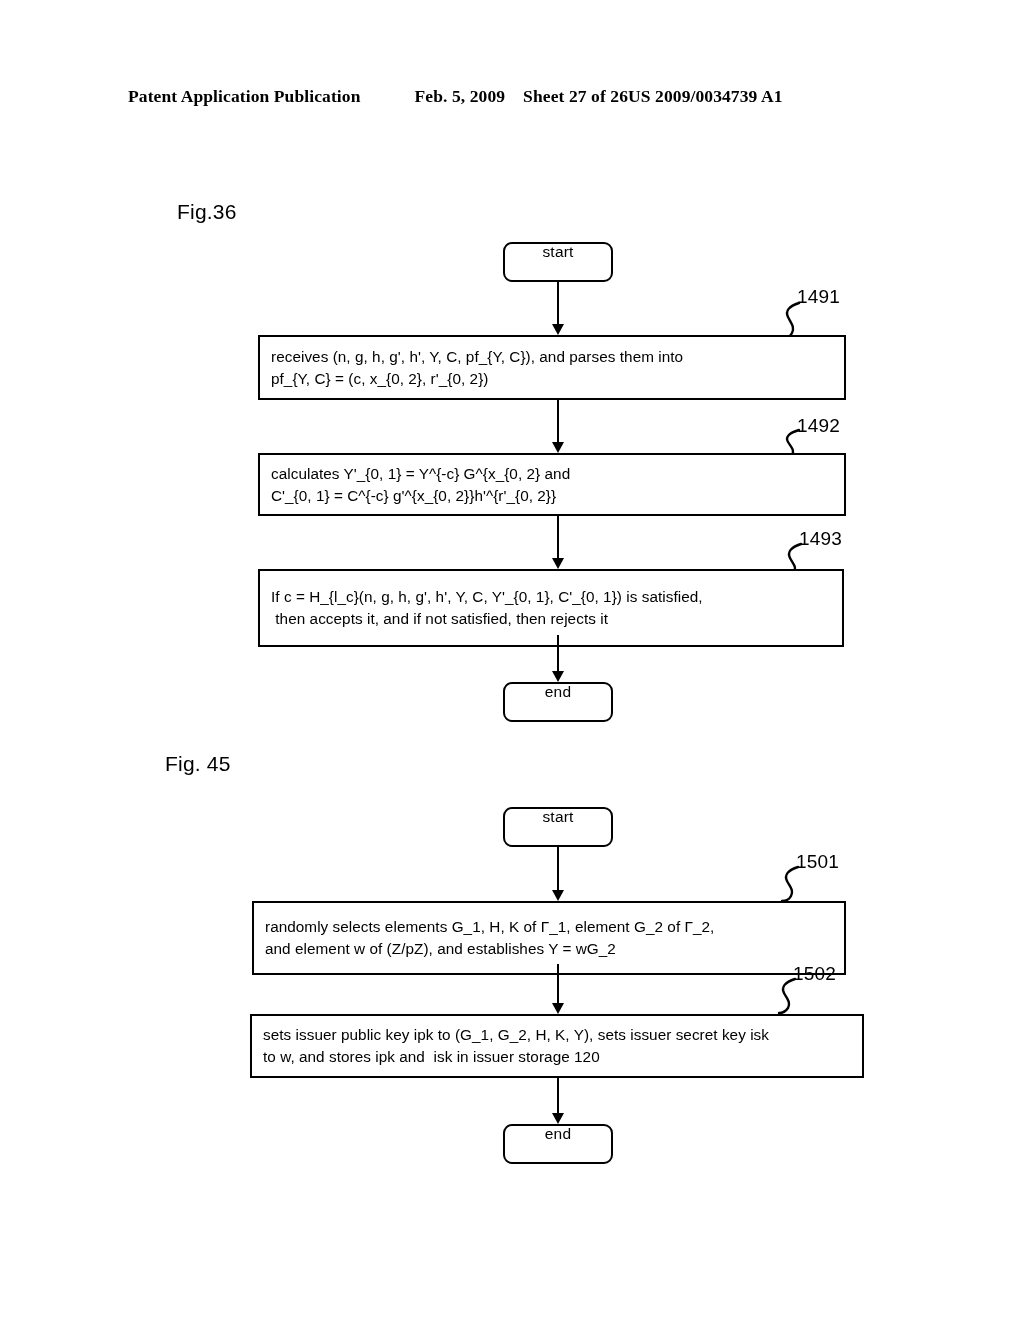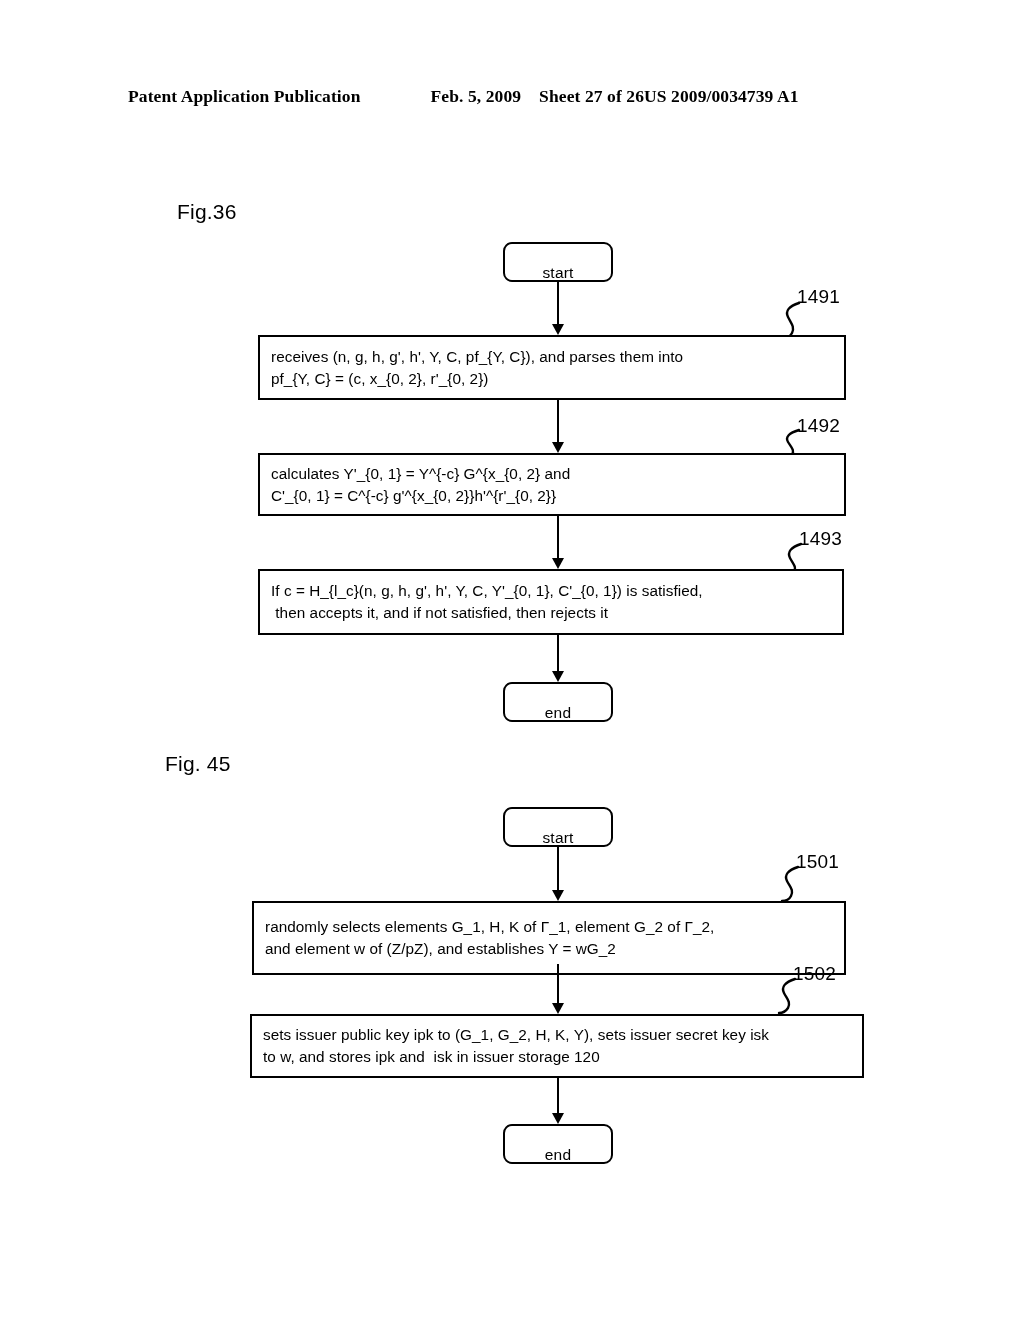--- a/index.html
+++ b/index.html
@@ -25,21 +25,21 @@
     width: 760px;
     display: flex;
     align-items: baseline;
     font-family: "Liberation Serif", serif;
     font-weight: bold;
     font-size: 17.5px;
     letter-spacing: 0.1px;
     white-space: nowrap;
   }
   .hdr-pub      { flex: 0 0 auto; }
-  .hdr-date     { flex: 0 0 auto; margin-left: 70px; }
+  .hdr-date     { flex: 0 0 auto; margin-left: 54px; }
   .hdr-sheet    { flex: 0 0 auto; margin-left: 18px; }
   .hdr-patno    { flex: 0 0 auto; }
 
   
   .fig-label {
     position: absolute;
     font-family: "Liberation Sans", sans-serif;
     font-size: 21px;
     font-weight: normal;
     letter-spacing: 0.2px;
@@ -49,21 +49,21 @@
   #fig37-label { left: 165px; top: 752px; }
 
   
   .terminal {
     position: absolute;
     box-sizing: border-box;
     border: 2.5px solid #000;
     border-radius: 9px;
     background: #fff;
     display: flex;
-    align-items: flex-end;
+    align-items: flex-start;
     justify-content: center;
     font-size: 15.5px;
     line-height: 1;
     letter-spacing: 0.2px;
   }
 
   
   .process {
     position: absolute;
     box-sizing: border-box;
@@ -167,21 +167,21 @@
 <div class="connector" style="left:558px; top:516px; height:53px;">
   <div class="stem" style="height:43px;"></div>
   <div class="head" style="top:42px;"></div>
 </div>
 
 <div class="ref" style="left:799px; top:528px;">1493</div>
 <svg class="squiggle" style="left:779px; top:542px;" width="34" height="36" viewBox="0 0 34 36">
   <path d="M22 2 C 12 5, 8 10, 11 16 C 14 22, 18 25, 15 30 C 13 34, 10 35, 6 35" fill="none" stroke="#000" stroke-width="2.4" stroke-linecap="round"></path>
 </svg>
 
-<div class="process" id="fig36-box-1493" style="left:258px; top:569px; width:586px; height:66px;">
+<div class="process" id="fig36-box-1493" style="left:258px; top:569px; width:586px; height:78px;">
   <div class="ptext">If c = H_{l_c}(n, g, h, g', h', Y, C, Y'_{0, 1}, C'_{0, 1}) is satisfied,
  then accepts it, and if not satisfied, then rejects it</div>
 </div>
 
 <div class="connector" style="left:558px; top:635px; height:47px;">
   <div class="stem" style="height:37px;"></div>
   <div class="head" style="top:36px;"></div>
 </div>
 
 <div class="terminal" id="fig36-end" style="left:503px; top:682px; width:110px; height:40px;">

